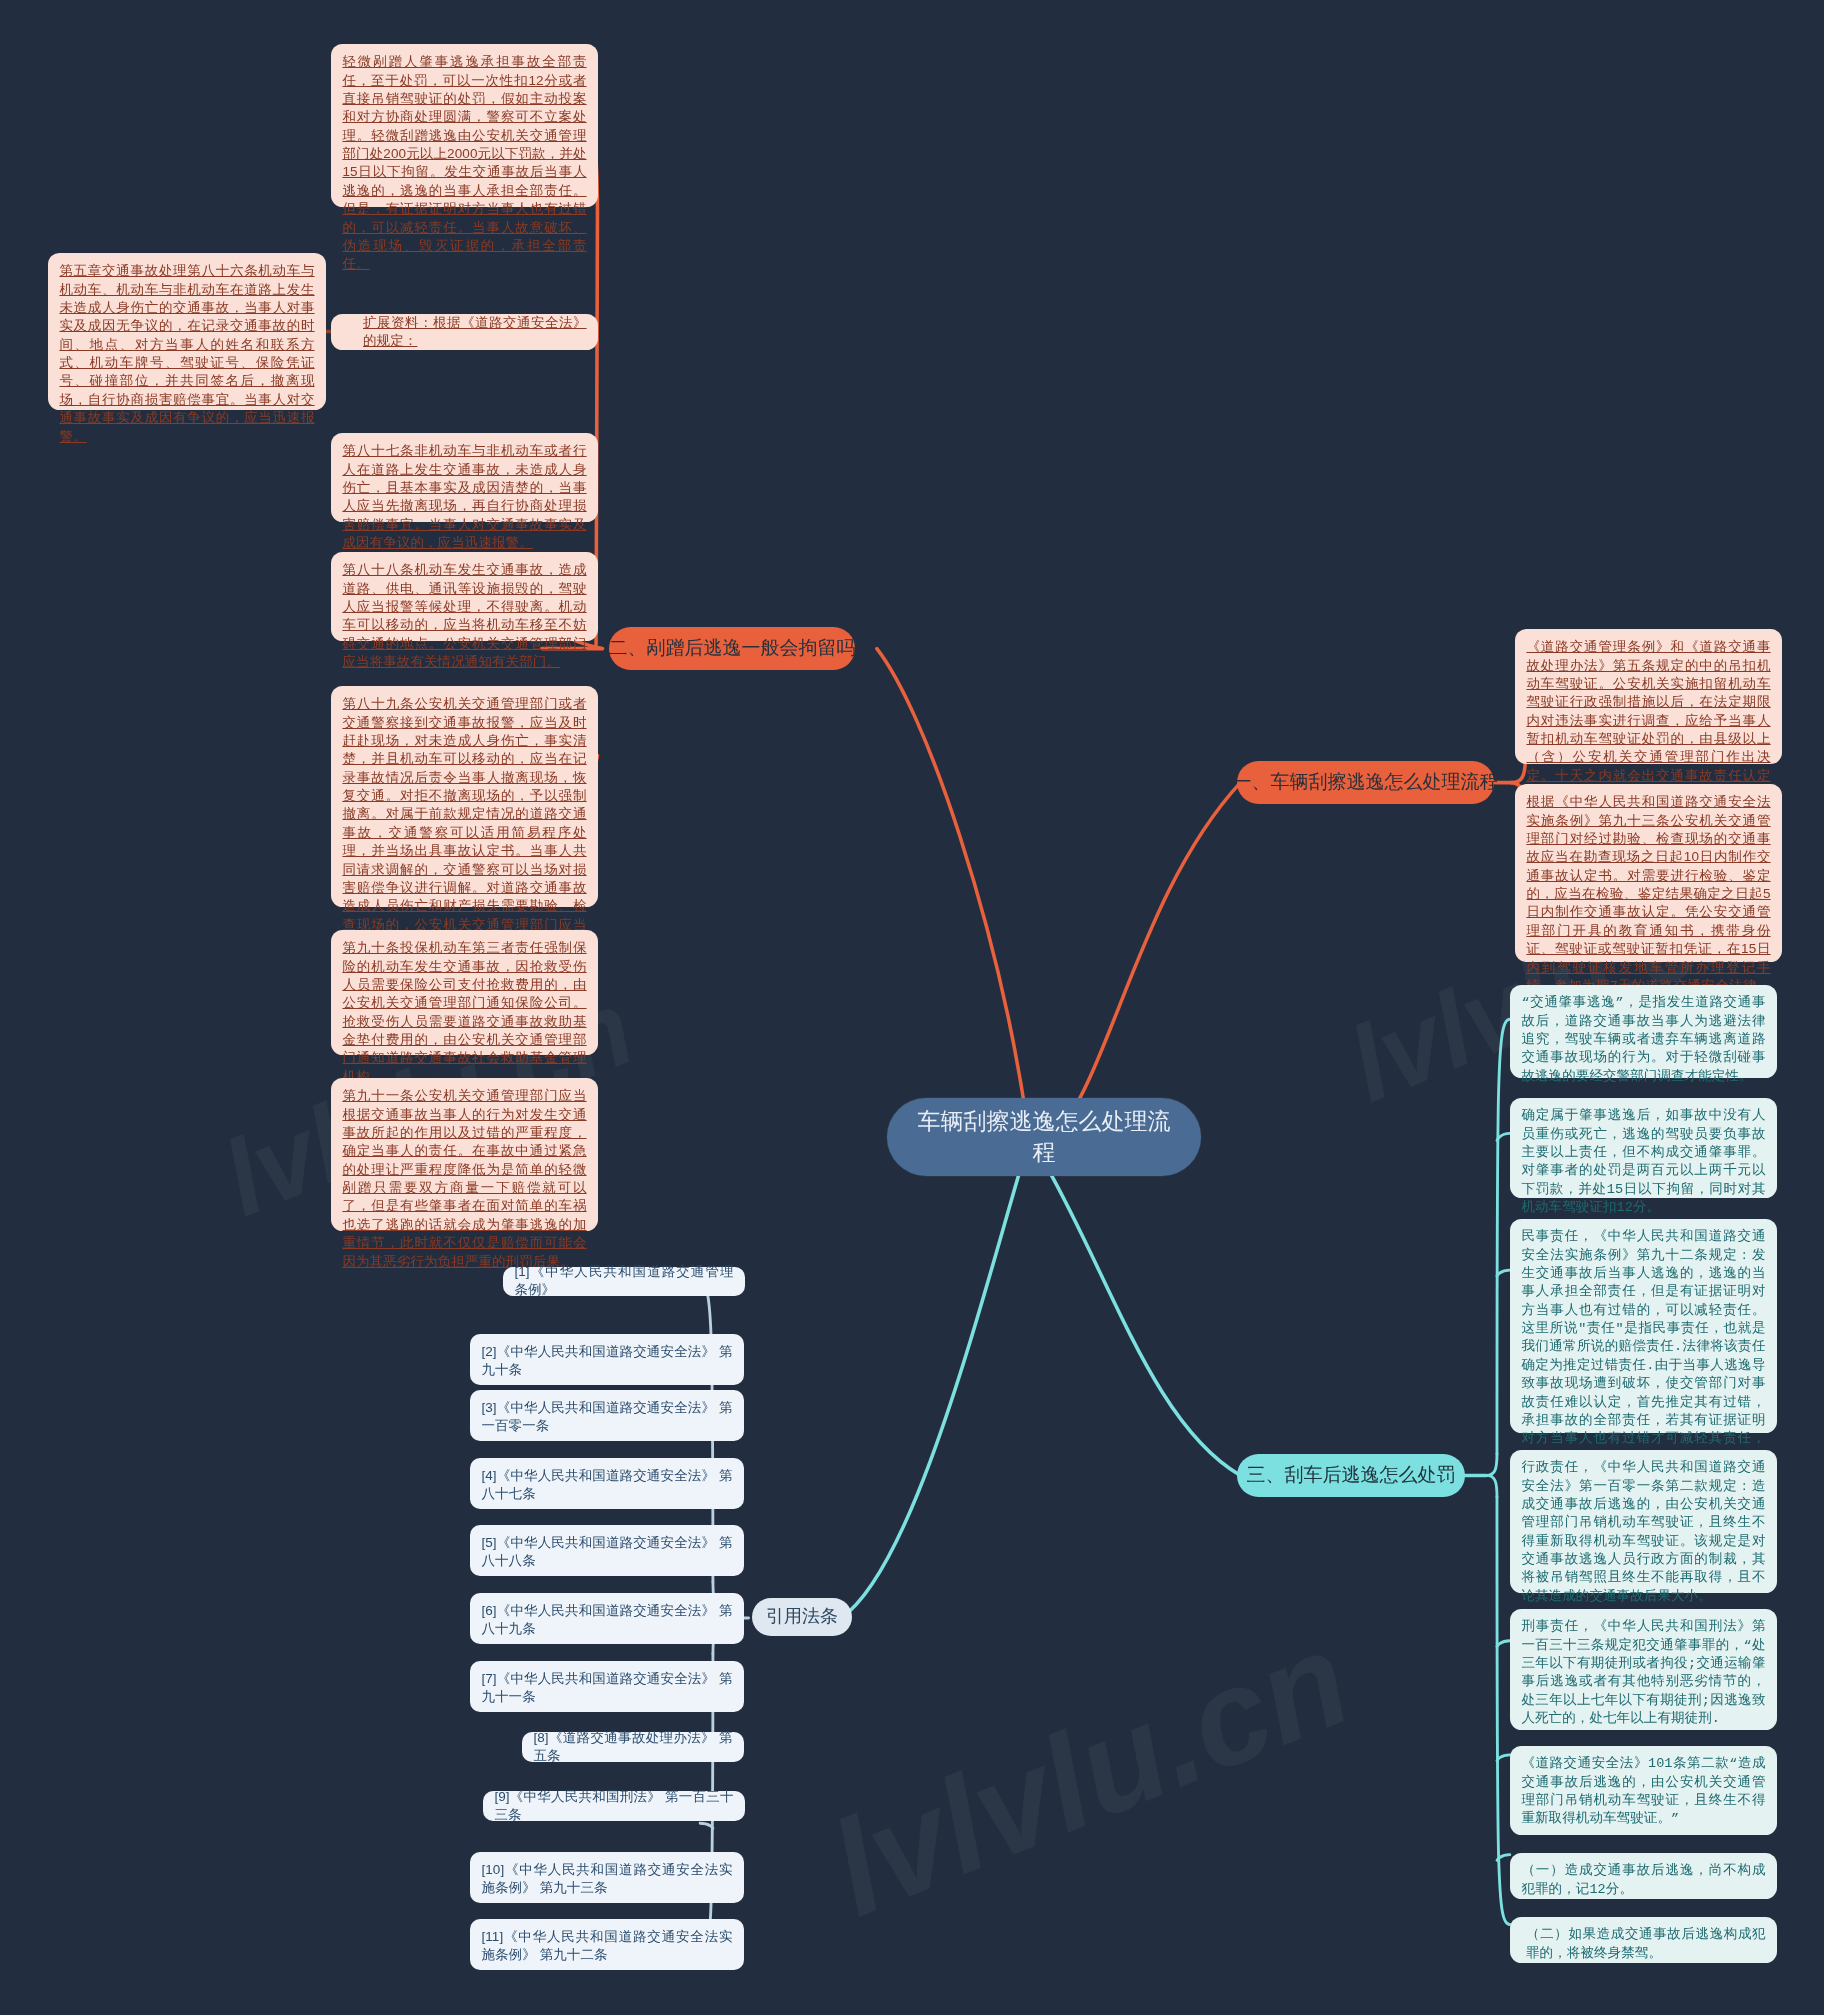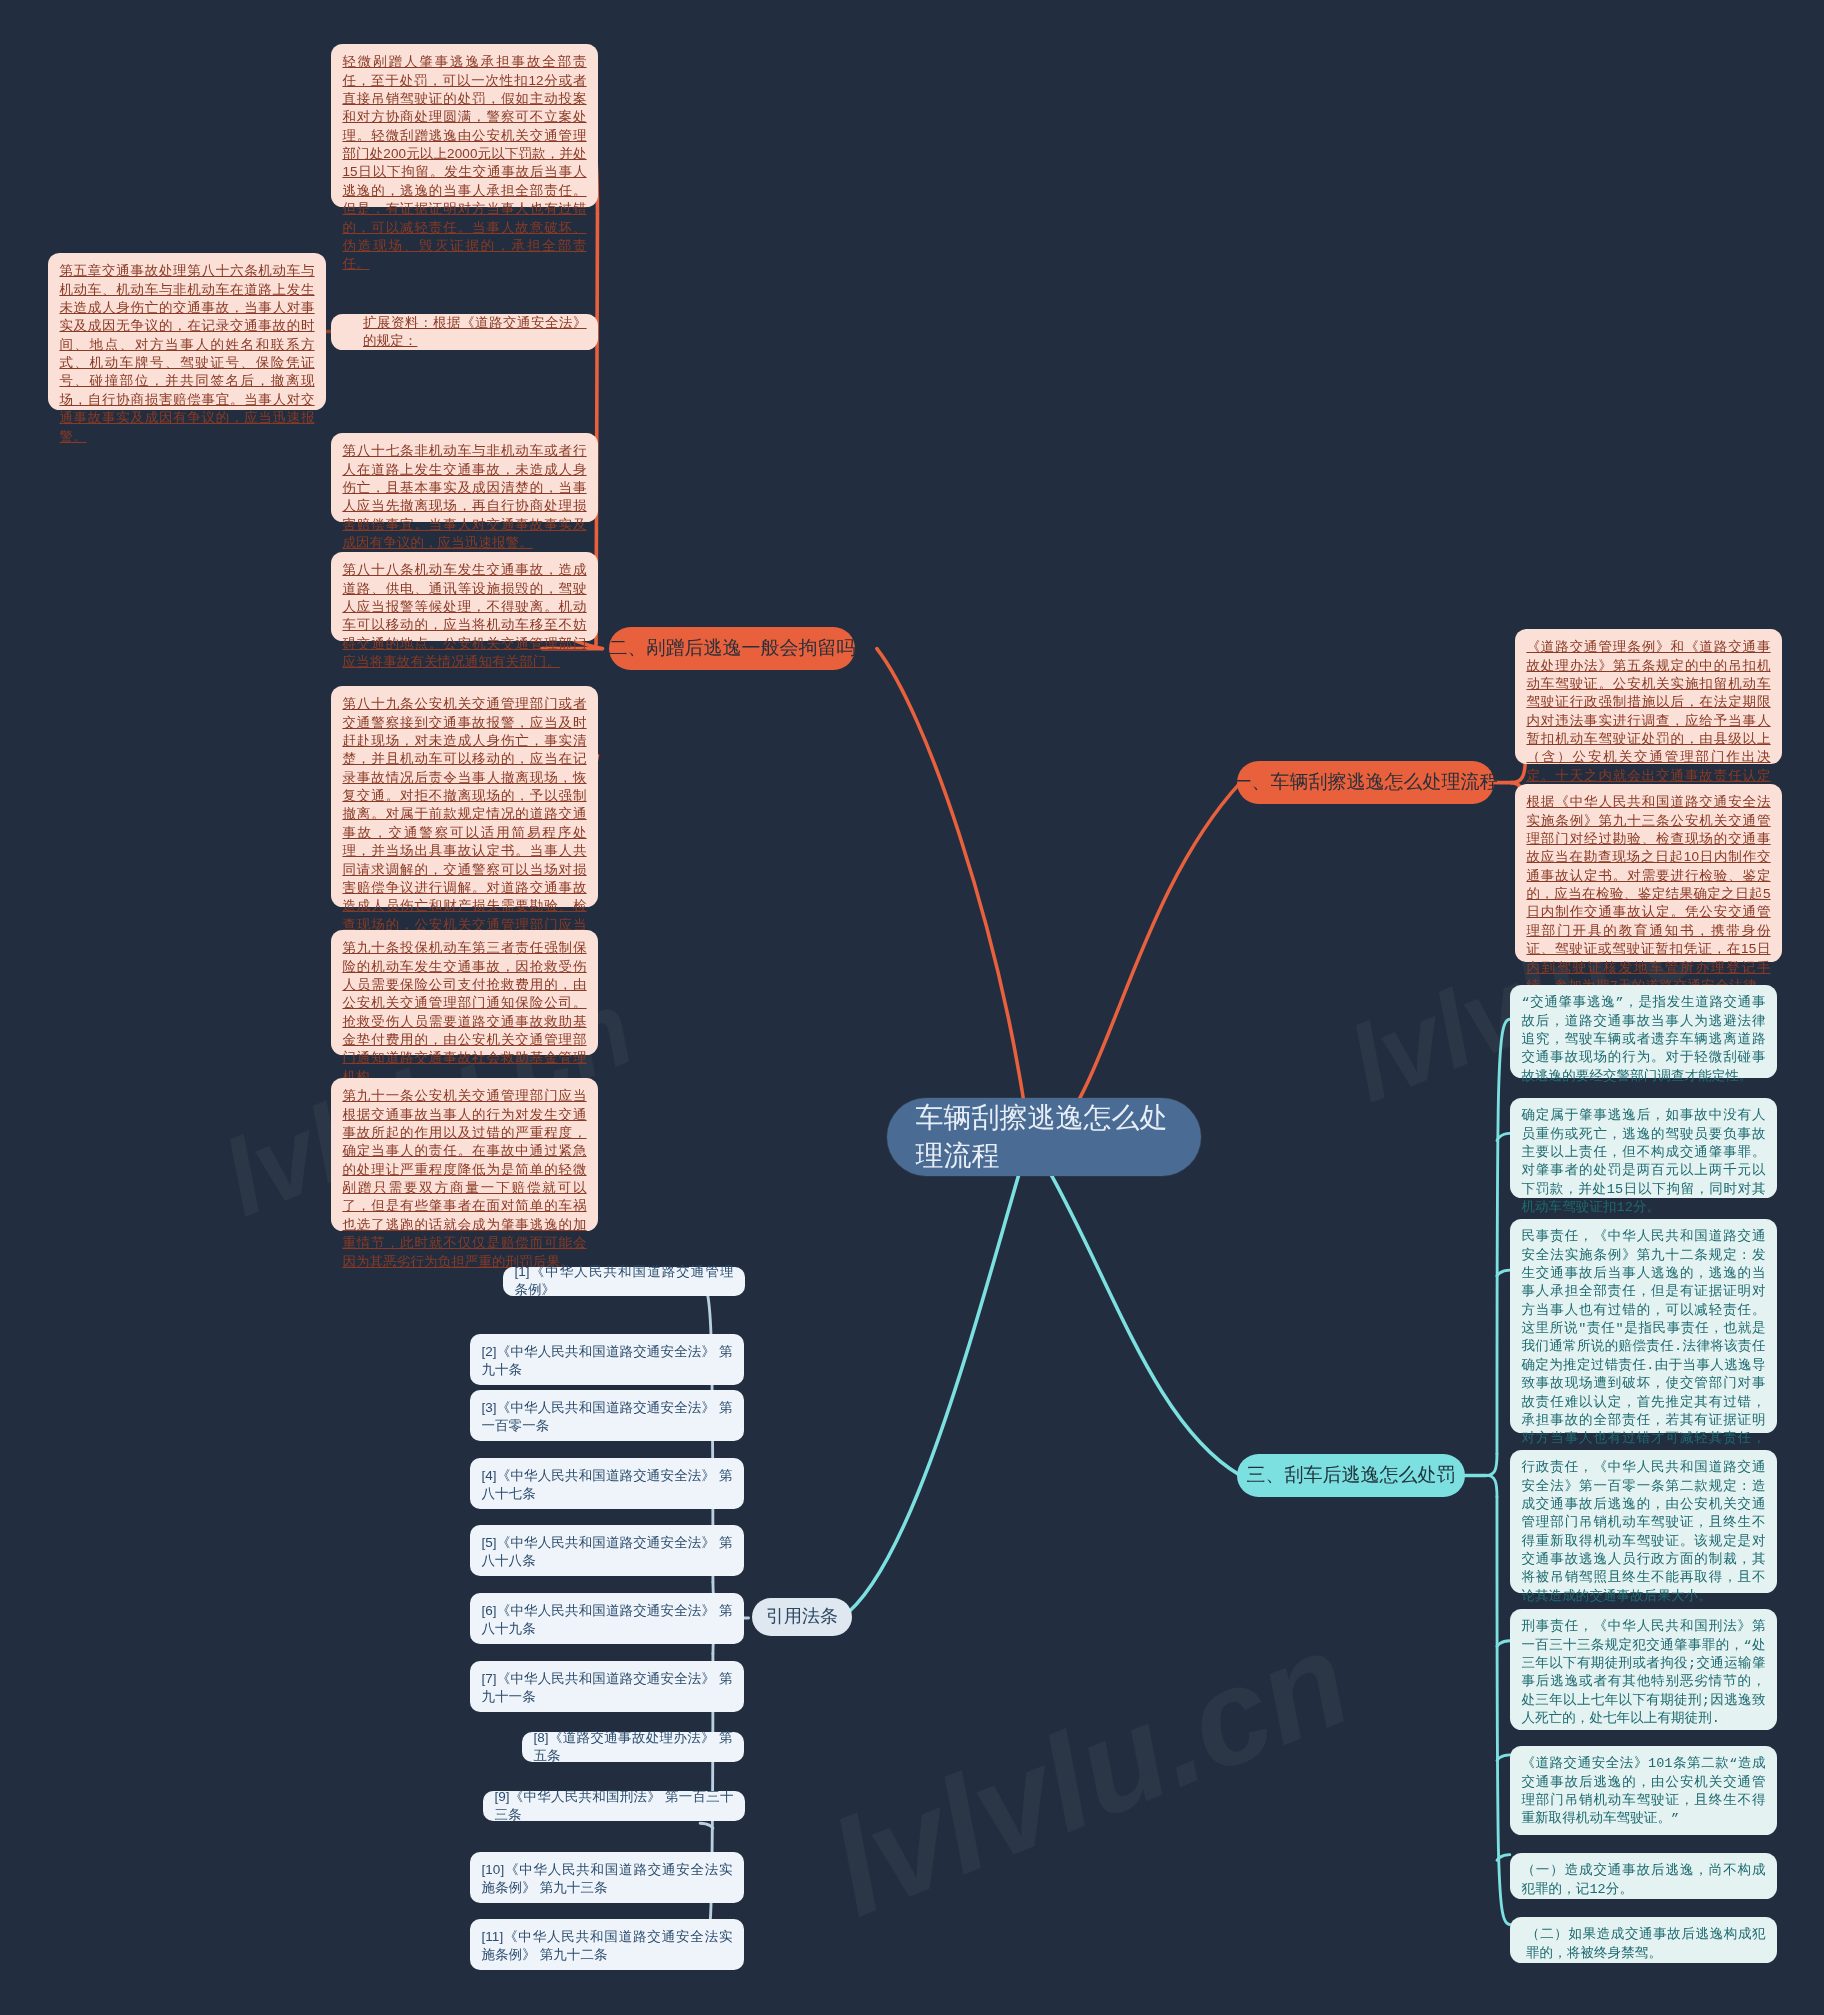--- a/index.html
+++ b/index.html
@@ -13,21 +13,22 @@
   #canvas{position:absolute;inset:0;}
   svg.links{position:absolute;left:0;top:0;width:1825px;height:2015px;pointer-events:none;}
 
   .node{position:absolute;box-sizing:border-box;}
 
   
   .central{
     background:#4a6b93;
     color:#e8eef6;
     border-radius:50px;
-    font-size:28px;
+    text-align:center;
+    font-size:23px;
     line-height:1.35;
     padding:18.5px 28.5px;
     display:flex;align-items:center;justify-content:center;
     box-shadow:0 0 0 0.7px rgba(255,255,255,.06);
   }
 
   
   .pill{
     border-radius:28.5px;
     text-align:center;

